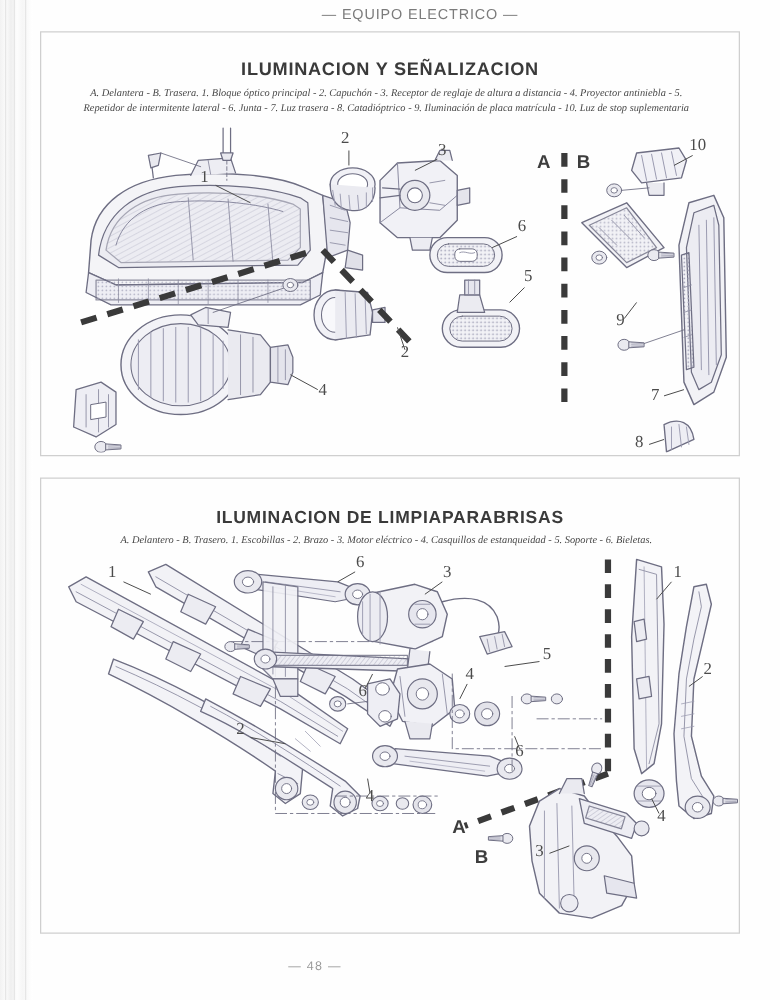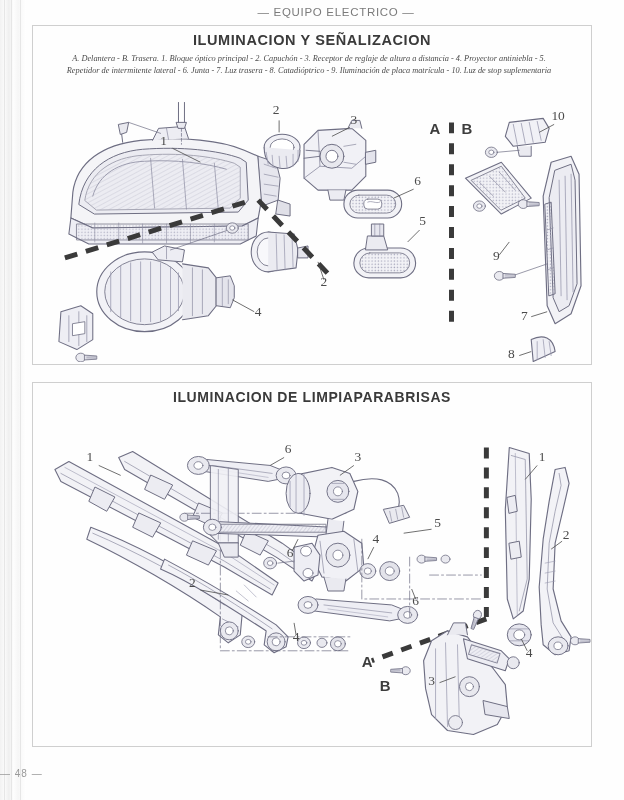--- a/index.html
+++ b/index.html
@@ -54,21 +54,21 @@
   #panel-lighting { left: 32px; top: 25px; width: 560px; height: 340px; }
   #panel-wipers   { left: 32px; top: 382px; width: 560px; height: 365px; }
 
   .panel-title {
     text-align: center;
     font-family: "Liberation Sans", sans-serif;
     font-weight: bold;
     font-size: 14.5px;
     letter-spacing: 0.6px;
     color: #3a3a3a;
-    margin-top: 6px;
+    margin-top: 22px;
   }
   #panel-wipers .panel-title { font-size: 14px; }
 
   .panel-caption {
     margin: 5px 28px 0 22px;
     text-align: center;
     font-family: "Liberation Serif", serif;
     font-style: italic;
     font-size: 8.3px;
     line-height: 1.42;
@@ -93,20 +93,21 @@
     font-family: "Liberation Sans", sans-serif;
     font-size: 15px;
     font-weight: bold;
     fill: #3d3d3d;
   }
 
   .footer {
     position: absolute;
     left: 0; top: 768px;
     width: 504px;
+    text-align: center;
     font-family: "Liberation Sans", sans-serif;
     font-size: 10px;
     color: #9a9a9a;
     letter-spacing: 1px;
   }
 </style>
 </head>
 <body>
 
 <div class="page">
@@ -317,20 +318,21 @@
             <text class="callout" x="527" y="20" text-anchor="middle">10</text>
           </g>
         <text class="callout-ab" x="398" y="34">A</text>
         <text class="callout-ab" x="430" y="34">B</text>
       </svg>
     </div>
   </div>
 
   <div class="panel" id="panel-wipers">
     <div class="panel-title">ILUMINACION DE LIMPIAPARABRISAS</div>
+    <div class="panel-caption">A. Delantero - B. Trasero. 1. Escobillas - 2. Brazo - 3. Motor eléctrico - 4. Casquillos de estanqueidad - 5. Soporte - 6. Bieletas.</div>
 
     <div class="figure" id="fig-wipers">
       <svg viewBox="0 0 560 305" preserveAspectRatio="xMidYMid meet">
         <defs>
           <g id="nut2">
             <ellipse cx="0" cy="0" rx="6.5" ry="5.8" fill="#e9e9ef" stroke="#6e6e83" stroke-width="0.85"></ellipse>
             <ellipse cx="0" cy="0" rx="2.8" ry="2.4" fill="#ffffff" stroke="#6e6e83" stroke-width="0.7"></ellipse>
           </g>
           <g id="scr2">
             <ellipse cx="0" cy="0" rx="4.6" ry="4" fill="#eaeaf0" stroke="#6e6e83" stroke-width="0.8"></ellipse>

